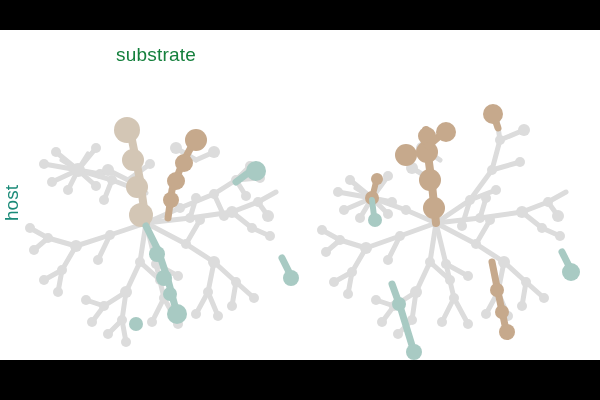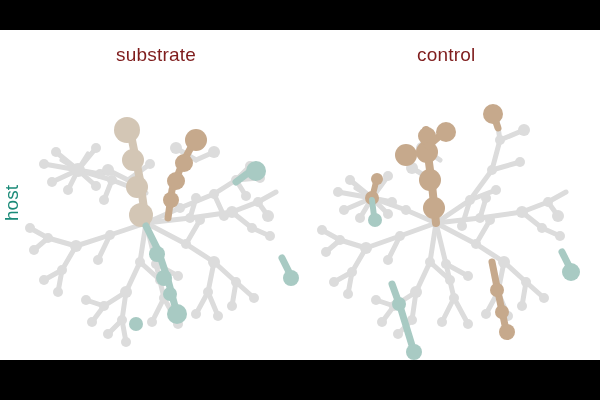--- a/index.html
+++ b/index.html
@@ -31,21 +31,21 @@
     position: absolute;
     left: 0;
     width: 600px;
     background: #000000;
   }
   #letterbox-top { top: 0; height: 30px; }
   #letterbox-bottom { top: 360px; height: 40px; }
 
   .panel-title {
     position: absolute;
-    color: #7f1d1d;
+    color: #15803d;
     font-size: 19px;
     font-family: "Liberation Sans", sans-serif;
     white-space: nowrap;
     letter-spacing: 0.2px;
   }
   #title-substrate { left: 116px; top: 14px; }
   #title-control   { left: 417px; top: 14px; }
 
   #axis-label-host {
     position: absolute;
@@ -422,21 +422,20 @@
         <g>
           <path d="M562,222 L570,238" stroke="#a8cac3" stroke-width="7" stroke-linecap="round" fill="none"></path>
           <circle cx="571" cy="242" r="9" fill="#a8cac3"></circle>
         </g>
       </g>
 
     </svg>
 
     <div class="panel-title" id="title-substrate">substrate</div>
 
-    <div class="panel-title" id="title-control">control</div>
 
     <div id="axis-label-host">host</div>
 
   </div>
 
   <div class="letterbox" id="letterbox-bottom"></div>
 
 </div>
 
 </body></html>

